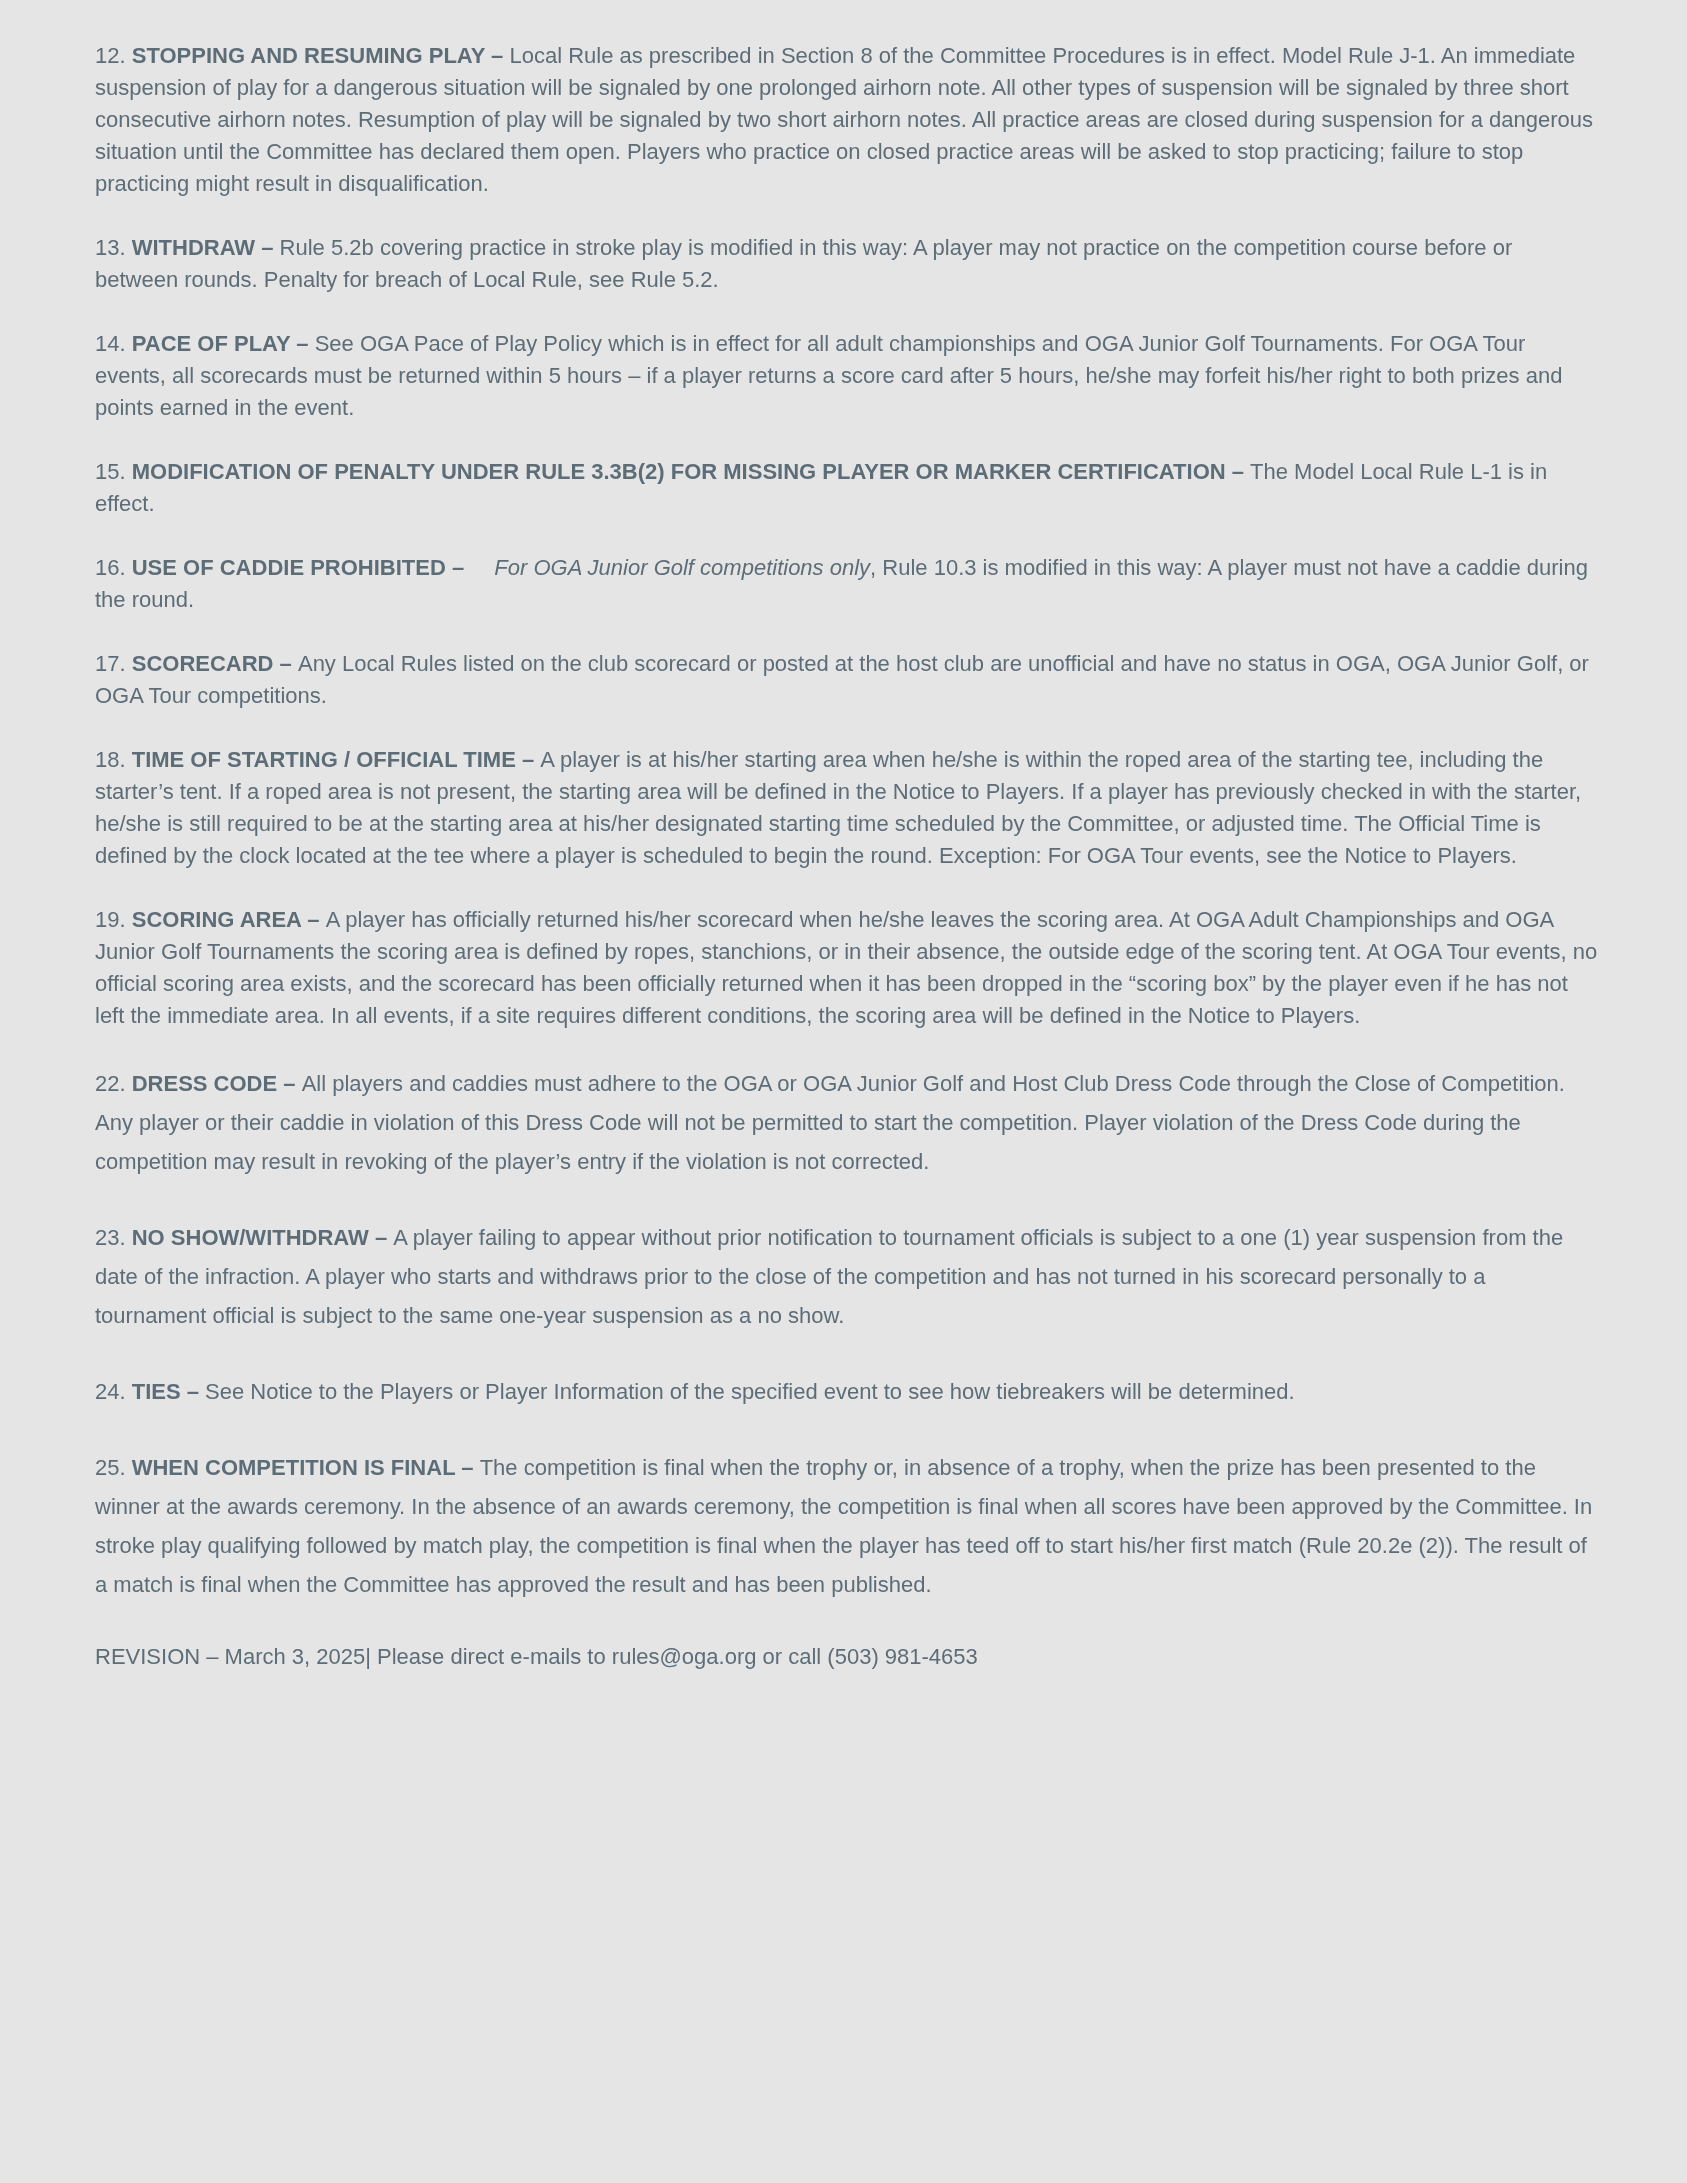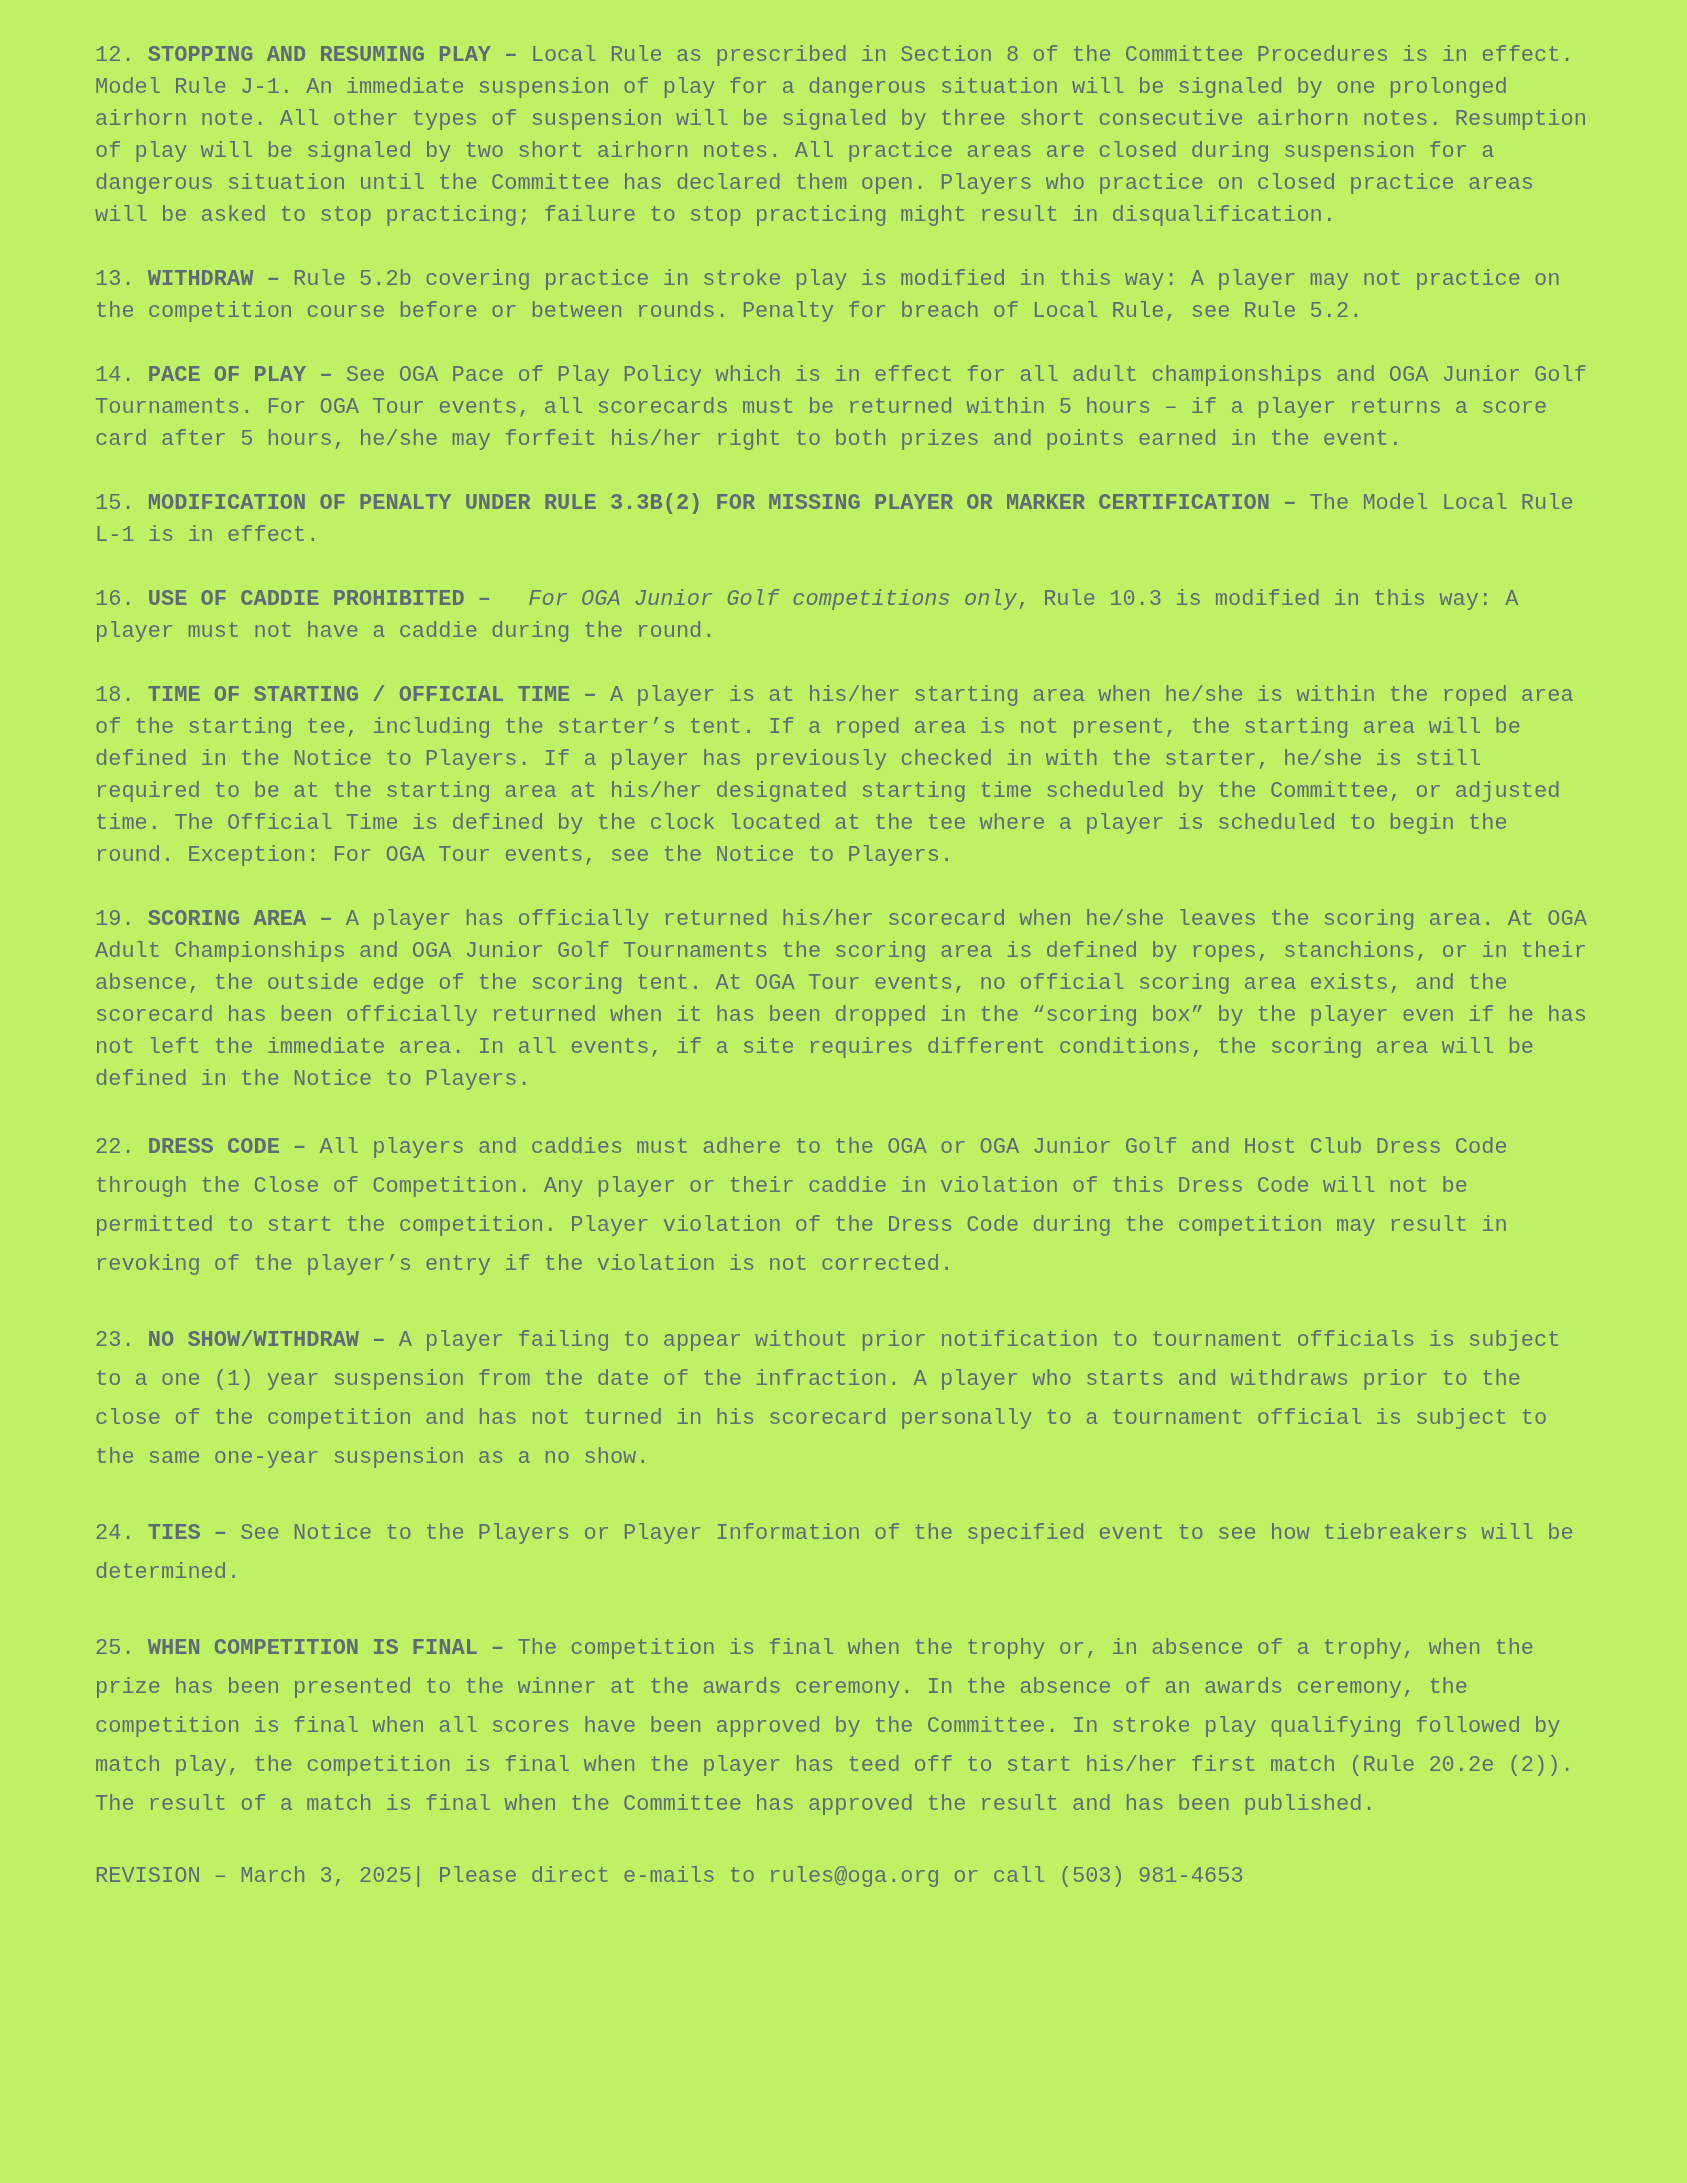--- a/index.html
+++ b/index.html
@@ -1,24 +1,24 @@
 <!DOCTYPE html>
 <html style="font-size:13.5px"><head>
 <meta charset="utf-8">
 <style>
   html, body { margin: 0; padding: 0; background: #ffffff; }
   body { width: 1687px; height: 2183px; overflow: hidden; }
   .page {
     box-sizing: border-box;
     width: 1687px; height: 2183px;
     padding: 40px 89px 0 95px;
-    font-family: Liberation Mono, monospace;
+    font-family: Liberation Sans, sans-serif;
     font-size: 22px;
     color: #5d6d78;
-    background: #bef264;
+    background: #e5e5e5;
   }
   .para { margin: 0 0 32px 0; line-height: 32px; text-align: left; }
   .para.loose { line-height: 39px; margin-bottom: 37px; }
   .bold { font-weight: 700; }
   .italic { font-style: italic; margin-left: 24px; }
   .normal { font-weight: 400; }
   .link { color: #2323e6; text-decoration: underline; cursor: pointer; }
   .heading {
     font-weight: 700; text-align: center;
     margin: 35px 0 35px 0; line-height: 32px;
@@ -28,20 +28,21 @@
 </head>
 <body>
 
 <div class="page">
   <div>
       <p class="para"><span class="normal">12. </span><span class="bold">STOPPING AND RESUMING PLAY – </span><span class="normal">Local Rule as prescribed in Section 8 of the Committee Procedures is in effect. Model Rule J-1. An immediate suspension of play for a dangerous situation will be signaled by one prolonged airhorn note. All other types of suspension will be signaled by three short consecutive airhorn notes. Resumption of play will be signaled by two short airhorn notes. All practice areas are closed during suspension for a dangerous situation until the Committee has declared them open. Players who practice on closed practice areas will be asked to stop practicing; failure to stop practicing might result in disqualification.</span></p>
       <p class="para"><span class="normal">13. </span><span class="bold">WITHDRAW – </span><span class="normal">Rule 5.2b covering practice in stroke play is modified in this way: A player may not practice on the competition course before or between rounds. Penalty for breach of Local Rule, see Rule 5.2.</span></p>
       <p class="para"><span class="normal">14. </span><span class="bold">PACE OF PLAY – </span><span class="normal">See OGA Pace of Play Policy which is in effect for all adult championships and OGA Junior Golf Tournaments. For OGA Tour events, all scorecards must be returned within 5 hours – if a player returns a score card after 5 hours, he/she may forfeit his/her right to both prizes and points earned in the event.</span></p>
       <p class="para"><span class="normal">15. </span><span class="bold">MODIFICATION OF PENALTY UNDER RULE 3.3B(2) FOR MISSING PLAYER OR MARKER CERTIFICATION – </span><span class="normal">The Model Local Rule L-1 is in effect.</span></p>
       <p class="para"><span class="normal">16. </span><span class="bold">USE OF CADDIE PROHIBITED – </span><span class="italic">For OGA Junior Golf competitions only</span><span class="normal">, Rule 10.3 is modified in this way: A player must not have a caddie during the round.</span></p>
+      <p class="para"><span class="normal">17. </span><span class="bold">SCORECARD – </span><span class="normal">Any Local Rules listed on the club scorecard or posted at the host club are unofficial and have no status in OGA, OGA Junior Golf, or OGA Tour competitions.</span></p>
       <p class="para"><span class="normal">18. </span><span class="bold">TIME OF STARTING / OFFICIAL TIME – </span><span class="normal">A player is at his/her starting area when he/she is within the roped area of the starting tee, including the starter’s tent. If a roped area is not present, the starting area will be defined in the Notice to Players. If a player has previously checked in with the starter, he/she is still required to be at the starting area at his/her designated starting time scheduled by the Committee, or adjusted time. The Official Time is defined by the clock located at the tee where a player is scheduled to begin the round.  Exception: For OGA Tour events, see the Notice to Players.</span></p>
       <p class="para"><span class="normal">19. </span><span class="bold">SCORING AREA – </span><span class="normal">A player has officially returned his/her scorecard when he/she leaves the scoring area. At OGA Adult Championships and OGA Junior Golf Tournaments the scoring area is defined by ropes, stanchions, or in their absence, the outside edge of the scoring tent.  At OGA Tour events, no official scoring area exists, and the scorecard has been officially returned when it has been dropped in the “scoring box” by the player even if he has not left the immediate area. In all events, if a site requires different conditions, the scoring area will be defined in the Notice to Players.</span></p>
       <p class="para loose"><span class="normal">22. </span><span class="bold">DRESS CODE – </span><span class="normal">All players and caddies must adhere to the OGA or OGA Junior Golf and Host Club Dress Code through the Close of Competition.  Any player or their caddie in violation of this Dress Code will not be permitted to start the competition.  Player violation of the Dress Code during the competition may result in revoking of the player’s entry if the violation is not corrected.</span></p>
       <p class="para loose"><span class="normal">23. </span><span class="bold">NO SHOW/WITHDRAW – </span><span class="normal">A player failing to appear without prior notification to tournament officials is subject to a one (1) year suspension from the date of the infraction.  A player who starts and withdraws prior to the close of the competition and has not turned in his scorecard personally to a tournament official is subject to the same one-year suspension as a no show.</span></p>
       <p class="para loose"><span class="normal">24. </span><span class="bold">TIES – </span><span class="normal">See Notice to the Players or Player Information of the specified event to see how tiebreakers will be determined.</span></p>
       <p class="para loose"><span class="normal">25. </span><span class="bold">WHEN COMPETITION IS FINAL – </span><span class="normal">The competition is final when the trophy or, in absence of a trophy, when the prize has been presented to the winner at the awards ceremony.  In the absence of an awards ceremony, the competition is final when all scores have been approved by the Committee.  In stroke play qualifying followed by match play, the competition is final when the player has teed off to start his/her first match (Rule 20.2e (2)). The result of a match is final when the Committee has approved the result and has been published.</span></p>
     </div>
   <div class="footer">REVISION – March 3, 2025| Please direct e-mails to rules@oga.org or call (503) 981-4653</div>
 </div>
 

